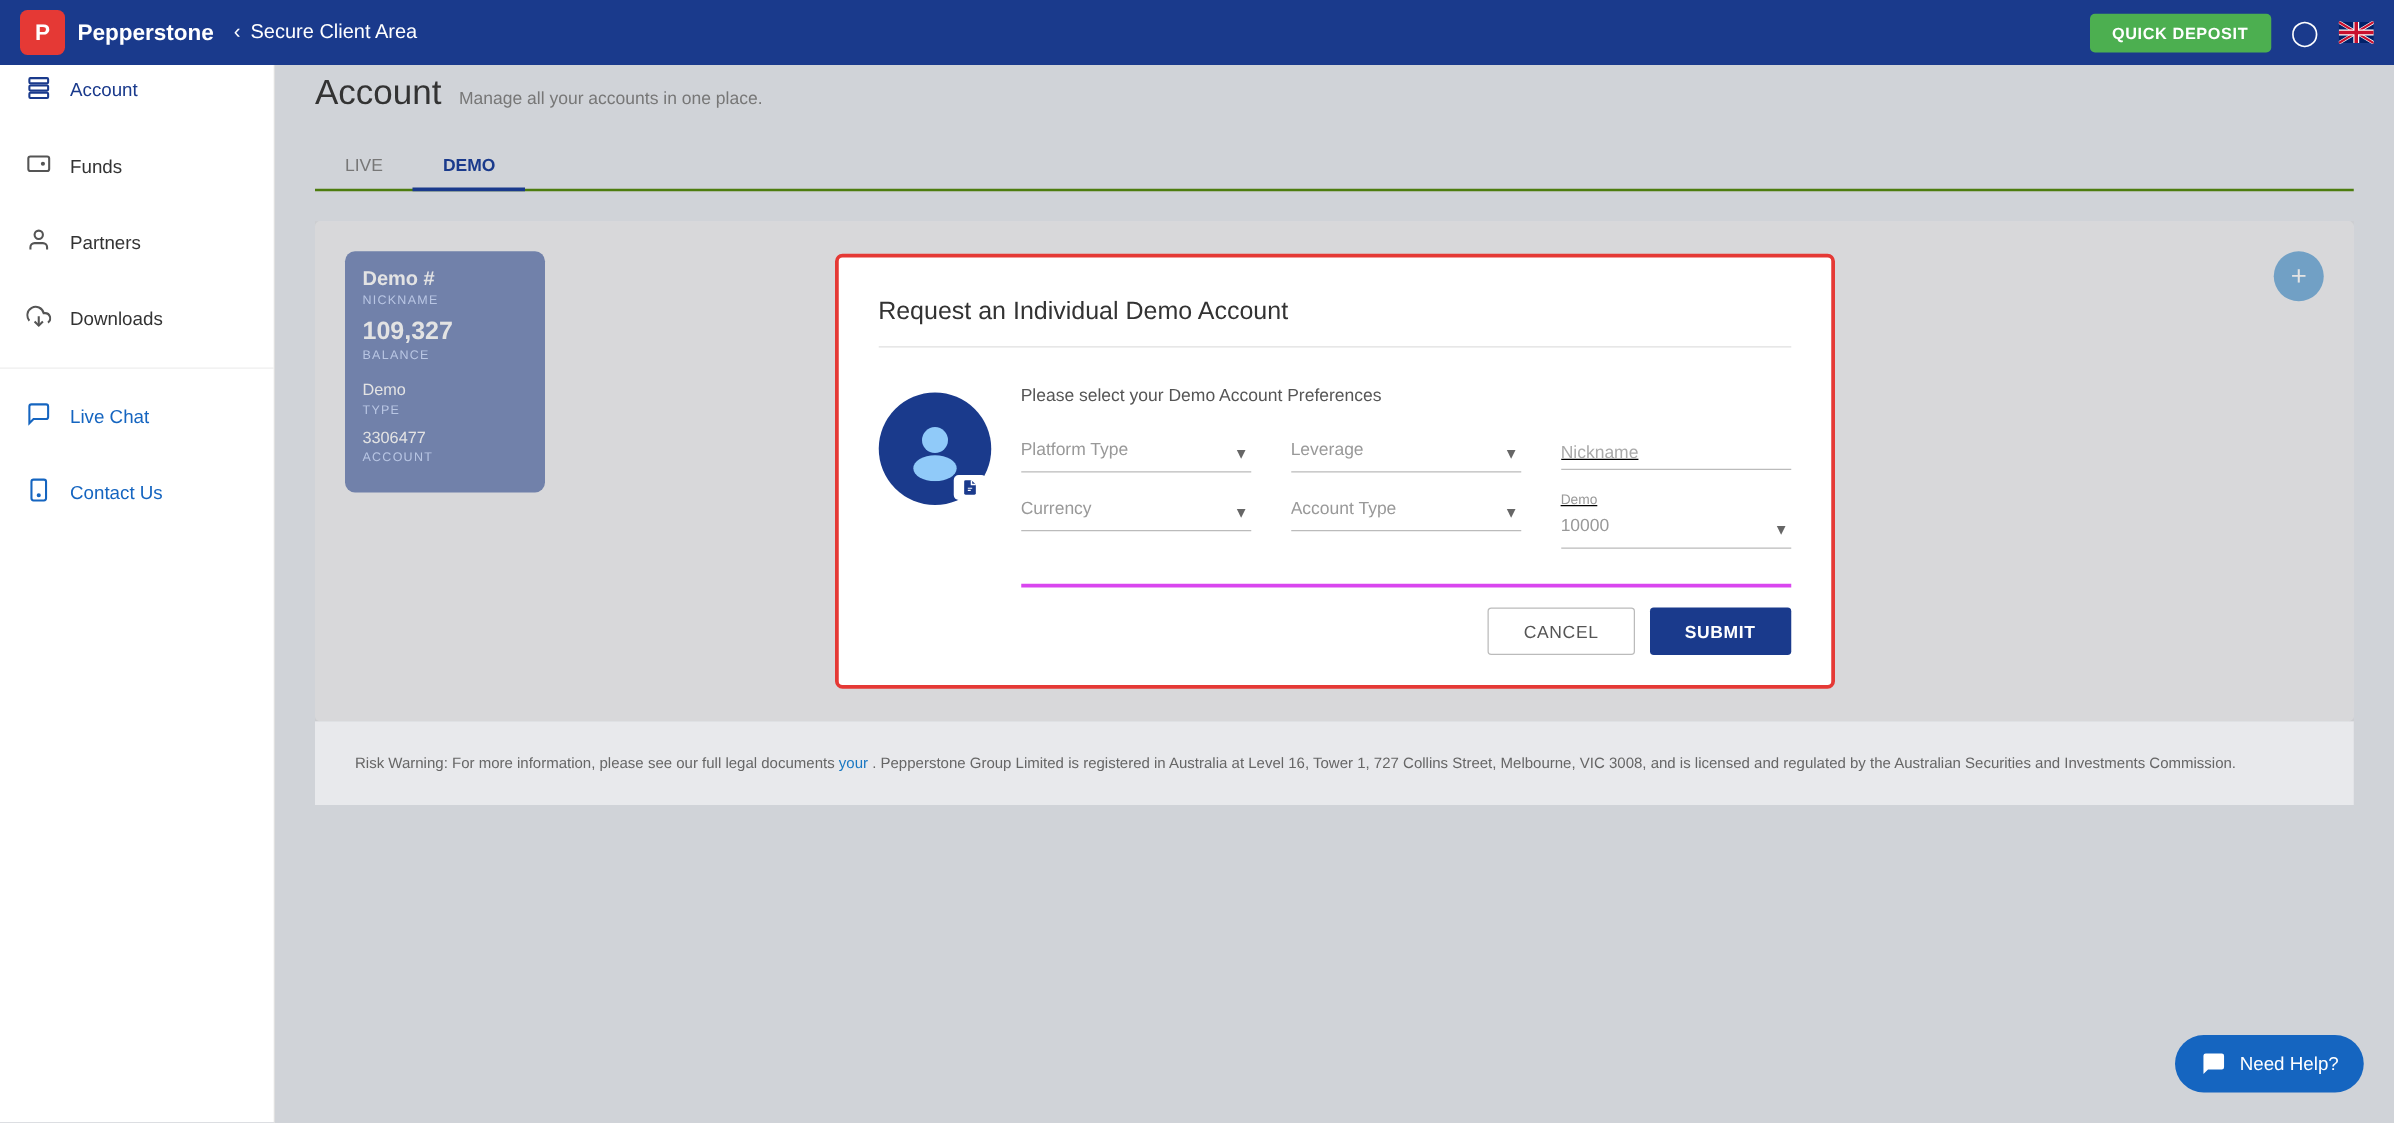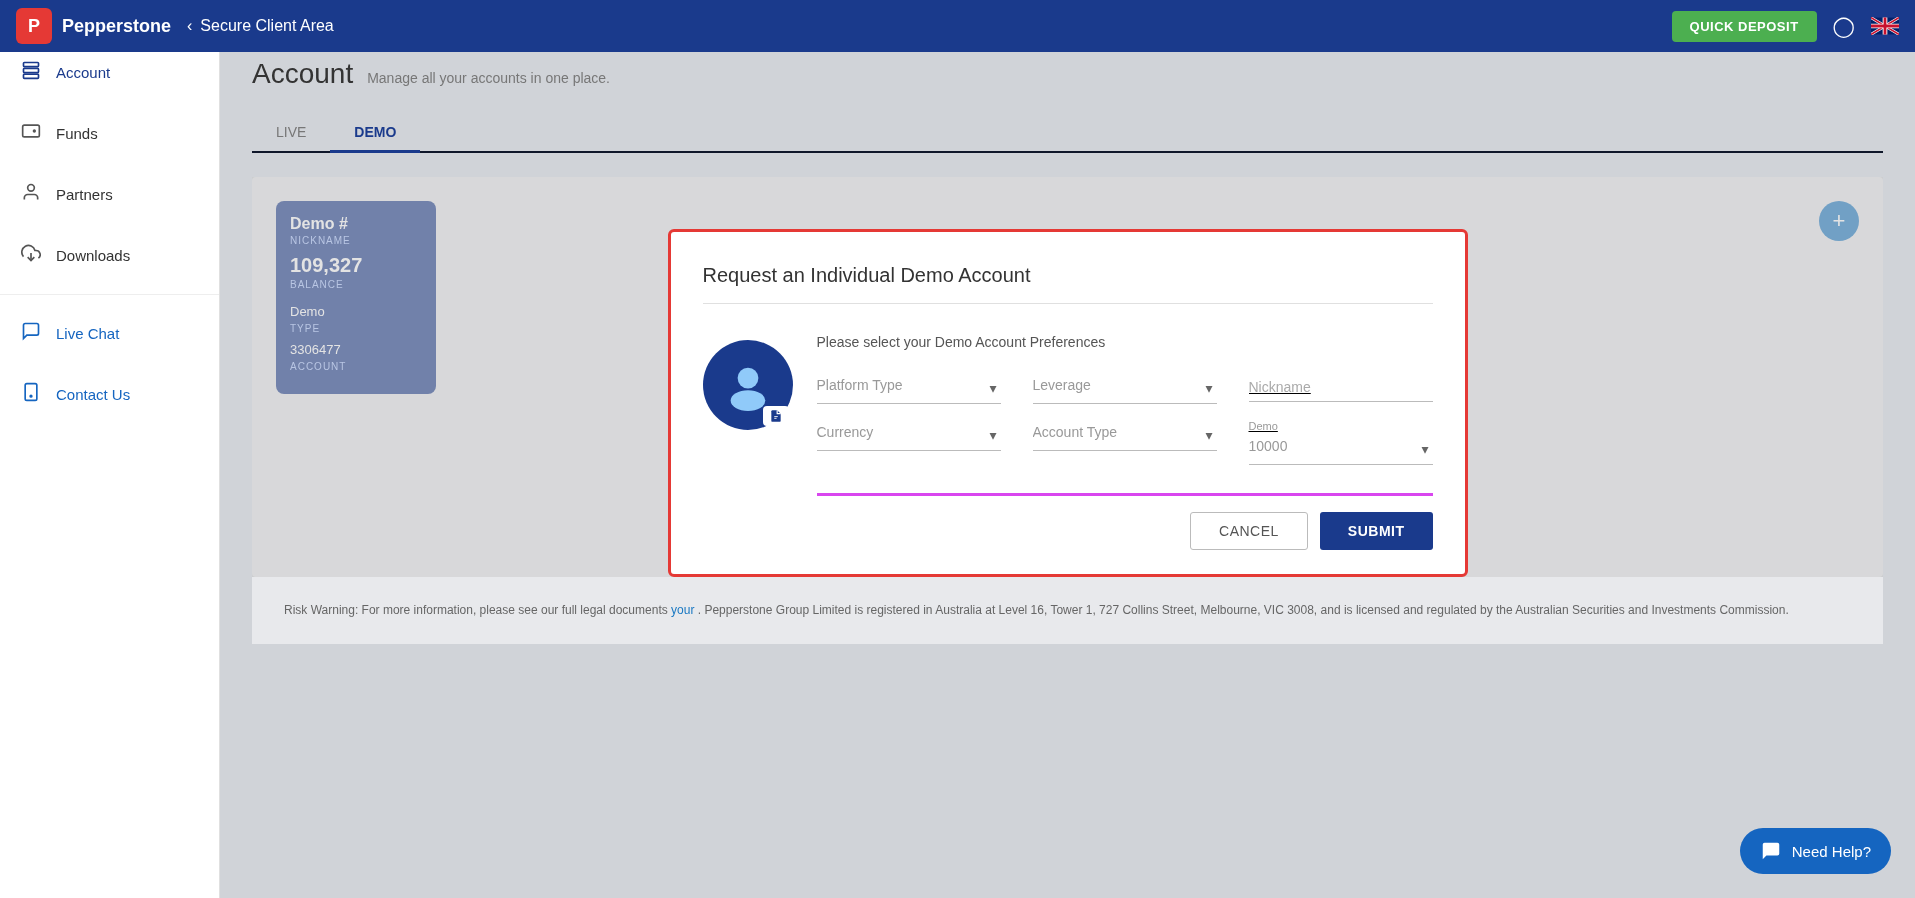--- a/index.html
+++ b/index.html
@@ -127,21 +127,21 @@
     }
     .page-subtitle {
       font-size: 14px;
       color: #777;
     }
 
     
     .tabs {
       display: flex;
       gap: 0;
-      border-bottom: 2px solid #0f172a;
+      border-bottom: 2px solid #4d7c0f;
       margin-bottom: 24px;
     }
     .tab {
       padding: 10px 24px;
       cursor: pointer;
       font-size: 14px;
       color: #777;
       border-bottom: 3px solid transparent;
       margin-bottom: -2px;
     }
@@ -219,21 +219,21 @@
       right: 24px;
       top: 24px;
     }
 
     
     .modal-overlay {
       position: absolute;
       top: 0; left: 0; right: 0; bottom: 0;
       background: rgba(200,200,200,0.5);
       display: flex;
-      align-items: flex-end;
+      align-items: center;
       justify-content: center;
       z-index: 50;
     }
 
     
     .modal {
       background: white;
       border: 3px solid #e53935;
       border-radius: 6px;
       width: 800px;

